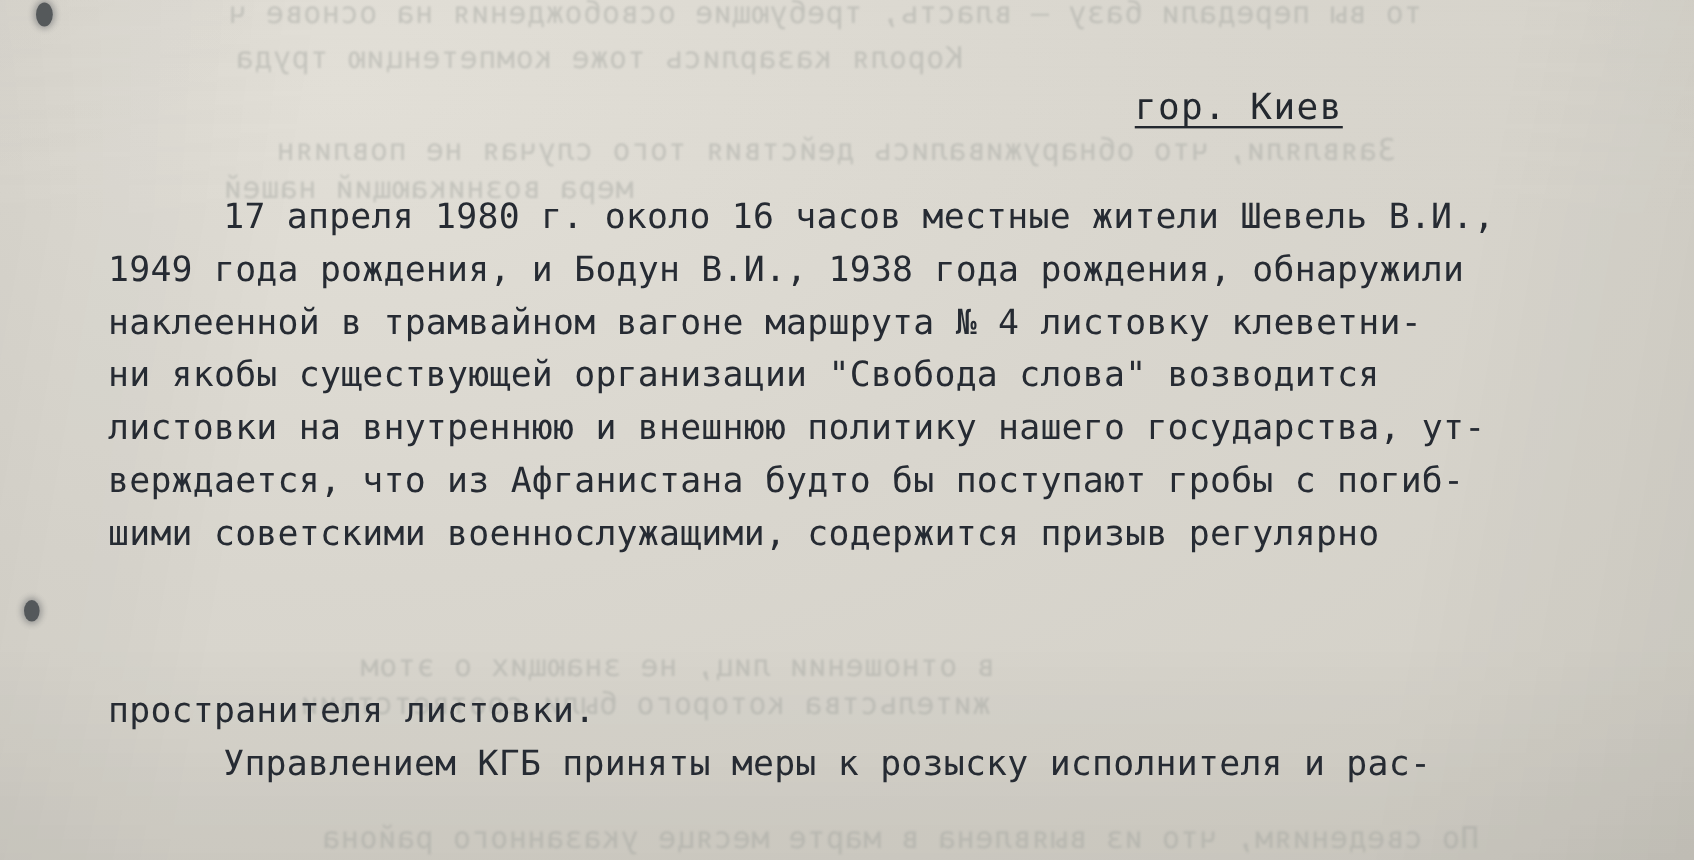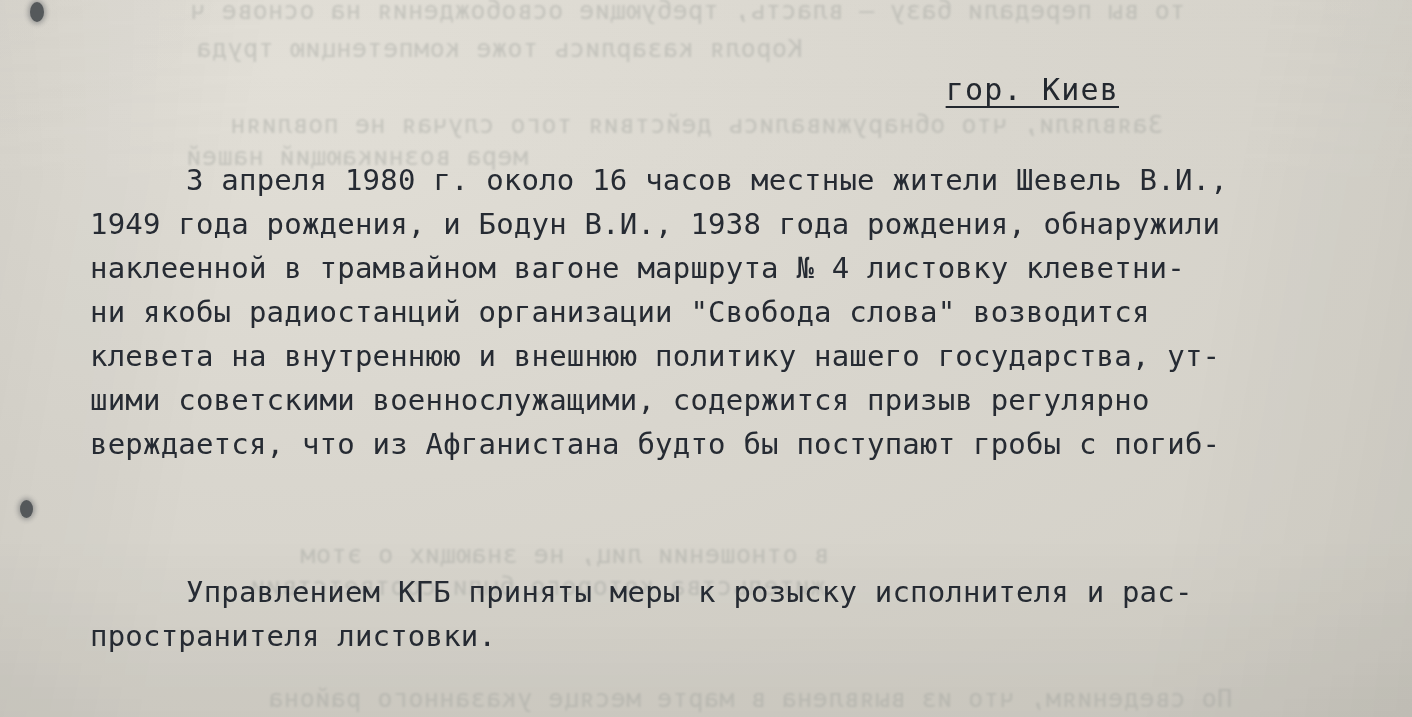--- a/index.html
+++ b/index.html
@@ -133,28 +133,28 @@
   <div class="ghost" id="ghost-4">мера возникающий нашей</div>
   <div class="ghost" id="ghost-5">в отношении лиц, не знающих о этом</div>
   <div class="ghost" id="ghost-6">жительства которого были соответствии</div>
   <div class="ghost" id="ghost-7">По сведениям, что из выявлена в марте месяце указанного района</div>
 
   <div id="content">
 
     <div id="place-line">гор. Киев</div>
 
     <div class="para" id="para-1">
-      <span class="ln"><span class="indent"></span><span>3 апреля 1980 г. около 16 часов местные жители Шевель В.И.,</span></span>
+      <span class="ln"><span class="indent"></span><span>17 апреля 1980 г. около 16 часов местные жители Шевель В.И.,</span></span>
       <span class="ln"><span>1949 года рождения, и Бодун В.И., 1938 года рождения, обнаружили</span></span>
       <span class="ln"><span>наклеенной в трамвайном вагоне маршрута № 4 листовку клеветни-</span></span>
-      <span class="ln"><span>ни якобы радиостанций организации "Свобода слова" возводится</span></span>
-      <span class="ln"><span>клевета на внутреннюю и внешнюю политику нашего государства, ут-</span></span>
+      <span class="ln"><span>ни якобы существующей организации "Свобода слова" возводится</span></span>
+      <span class="ln"><span>листовки на внутреннюю и внешнюю политику нашего государства, ут-</span></span>
+      <span class="ln"><span>верждается, что из Афганистана будто бы поступают гробы с погиб-</span></span>
       <span class="ln"><span>шими советскими военнослужащими, содержится призыв регулярно</span></span>
-      <span class="ln"><span>верждается, что из Афганистана будто бы поступают гробы с погиб-</span></span>
     </div>
 
     <div class="para" id="para-2">
+      <span class="ln"><span>пространителя листовки.</span></span>
       <span class="ln"><span class="indent"></span><span>Управлением КГБ приняты меры к розыску исполнителя и рас-</span></span>
-      <span class="ln"><span>пространителя листовки.</span></span>
     </div>
 
   </div>
 </div>
 
 </body></html>

